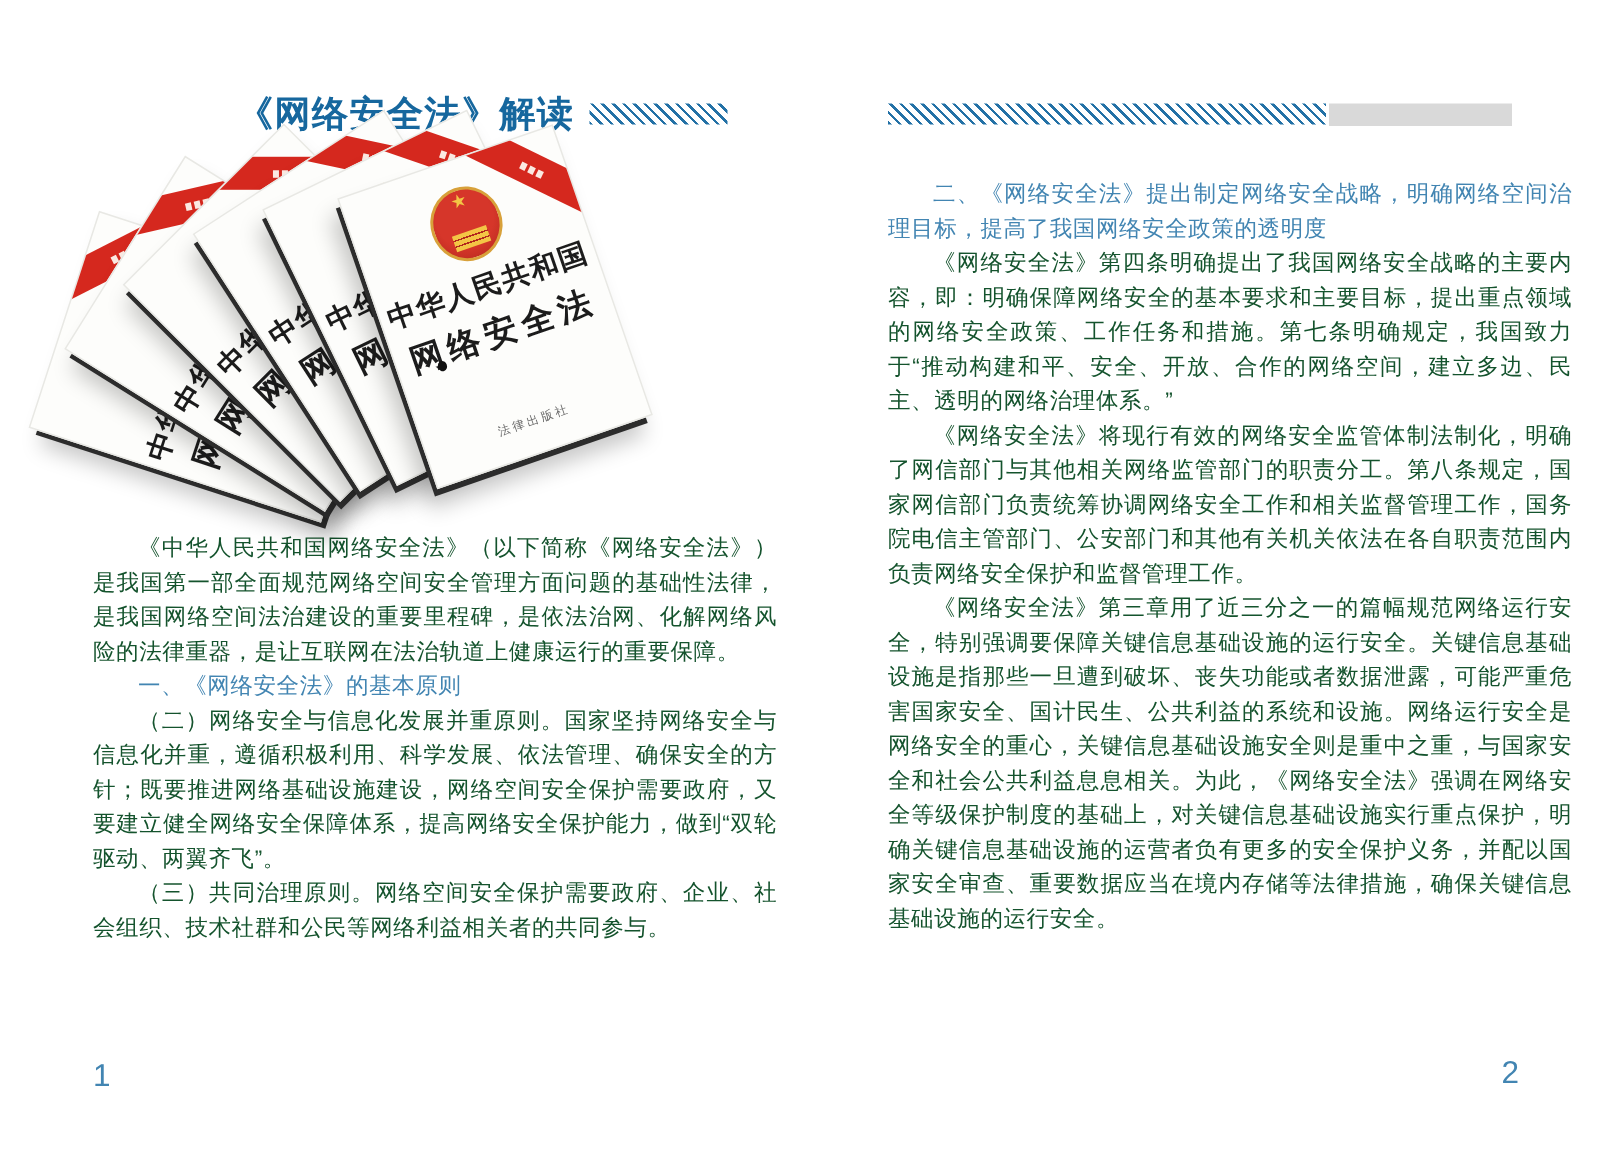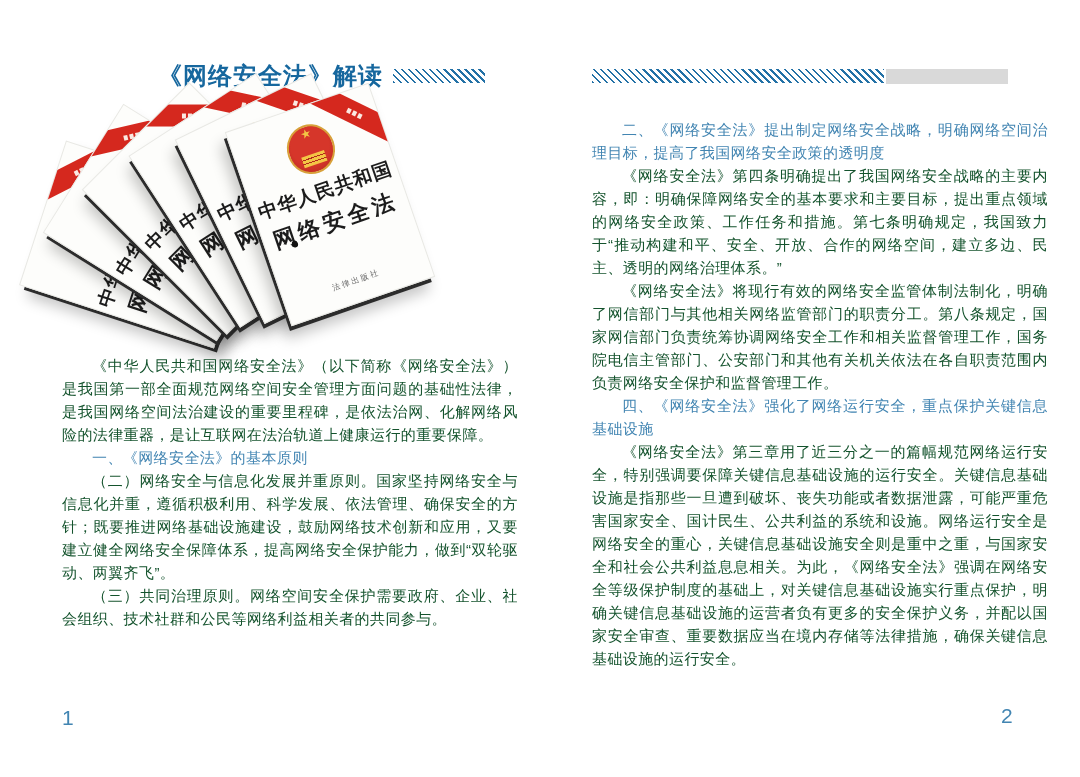--- a/index.html
+++ b/index.html
@@ -180,35 +180,34 @@
         <div class="ct1">中华人民共和国</div>
         <div class="ct2">网络安全法</div>
         <div class="dot"></div>
         <div class="pub">法律出版社</div>
       </div>
     </div>
 
     <div class="flow-left">
       <p class="body">《中华人民共和国网络安全法》（以下简称《网络安全法》）是我国第一部全面规范网络空间安全管理方面问题的基础性法律，是我国网络空间法治建设的重要里程碑，是依法治网、化解网络风险的法律重器，是让互联网在法治轨道上健康运行的重要保障。</p>
       <p class="head">一、《网络安全法》的基本原则</p>
-      <p class="body">（二）网络安全与信息化发展并重原则。国家坚持网络安全与信息化并重，遵循积极利用、科学发展、依法管理、确保安全的方针；既要推进网络基础设施建设，鼓励网络技术创新和应用，又要建立健全网络安全保障体系，提高网络安全保护能力，做到“双轮驱动、两翼齐飞”。</p>
+      <p class="body">（二）网络安全与信息化发展并重原则。国家坚持网络安全与信息化并重，遵循积极利用、科学发展、依法管理、确保安全的方针；既要推进网络基础设施建设，网络空间安全保护需要政府，又要建立健全网络安全保障体系，提高网络安全保护能力，做到“双轮驱动、两翼齐飞”。</p>
       <p class="body">（三）共同治理原则。网络空间安全保护需要政府、企业、社会组织、技术社群和公民等网络利益相关者的共同参与。</p>
     </div>
   </div>
   <div class="pagenum pn-1">1</div>
 
   <div class="col-right">
     <div class="hdr">
       <span class="hatch hatch-r"></span>
       <span class="graybar"></span>
     </div>
 
     <div class="flow-right">
       <p class="head">二、《网络安全法》提出制定网络安全战略，明确网络空间治理目标，提高了我国网络安全政策的透明度</p>
       <p class="body">《网络安全法》第四条明确提出了我国网络安全战略的主要内容，即：明确保障网络安全的基本要求和主要目标，提出重点领域的网络安全政策、工作任务和措施。第七条明确规定，我国致力于“推动构建和平、安全、开放、合作的网络空间，建立多边、民主、透明的网络治理体系。”</p>
       <p class="body">《网络安全法》将现行有效的网络安全监管体制法制化，明确了网信部门与其他相关网络监管部门的职责分工。第八条规定，国家网信部门负责统筹协调网络安全工作和相关监督管理工作，国务院电信主管部门、公安部门和其他有关机关依法在各自职责范围内负责网络安全保护和监督管理工作。</p>
-      <p class="head">四、《网络安全法》强化了网络运行安全，重点保护关键信息基础设施</p>
       <p class="body">《网络安全法》第三章用了近三分之一的篇幅规范网络运行安全，特别强调要保障关键信息基础设施的运行安全。关键信息基础设施是指那些一旦遭到破坏、丧失功能或者数据泄露，可能严重危害国家安全、国计民生、公共利益的系统和设施。网络运行安全是网络安全的重心，关键信息基础设施安全则是重中之重，与国家安全和社会公共利益息息相关。为此，《网络安全法》强调在网络安全等级保护制度的基础上，对关键信息基础设施实行重点保护，明确关键信息基础设施的运营者负有更多的安全保护义务，并配以国家安全审查、重要数据应当在境内存储等法律措施，确保关键信息基础设施的运行安全。</p>
     </div>
   </div>
   <div class="pagenum pn-2">2</div>
 
 </div>
 
 </body></html>

